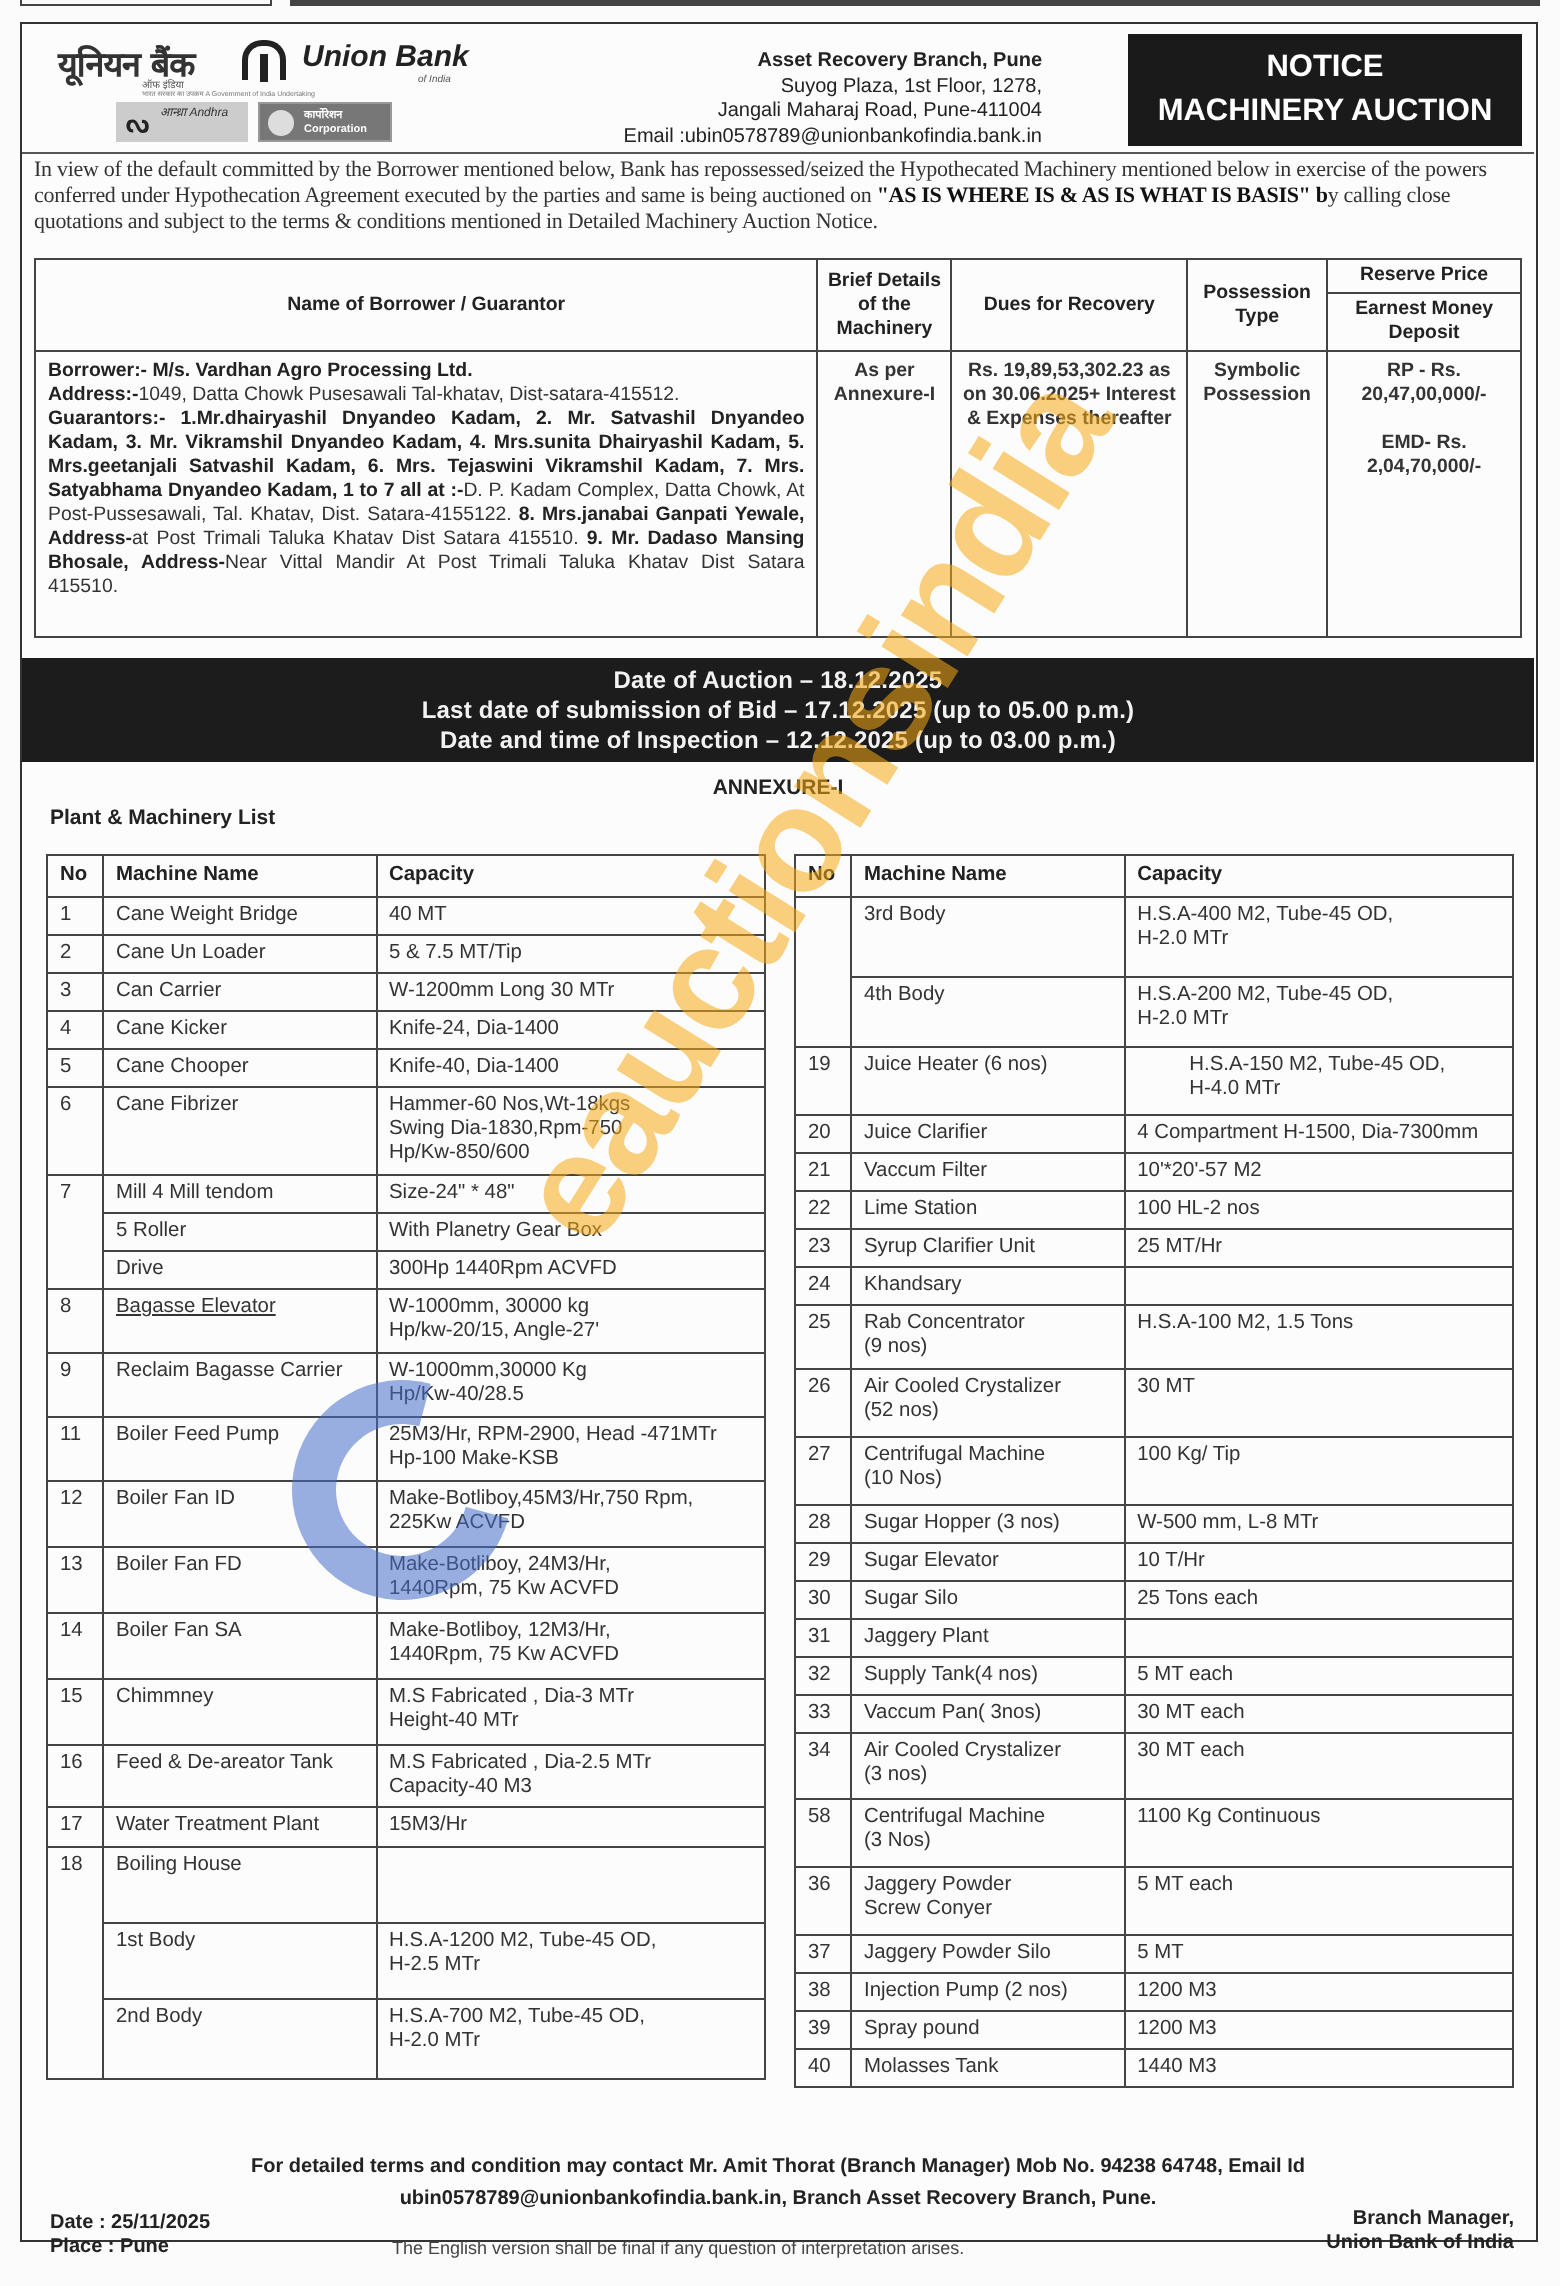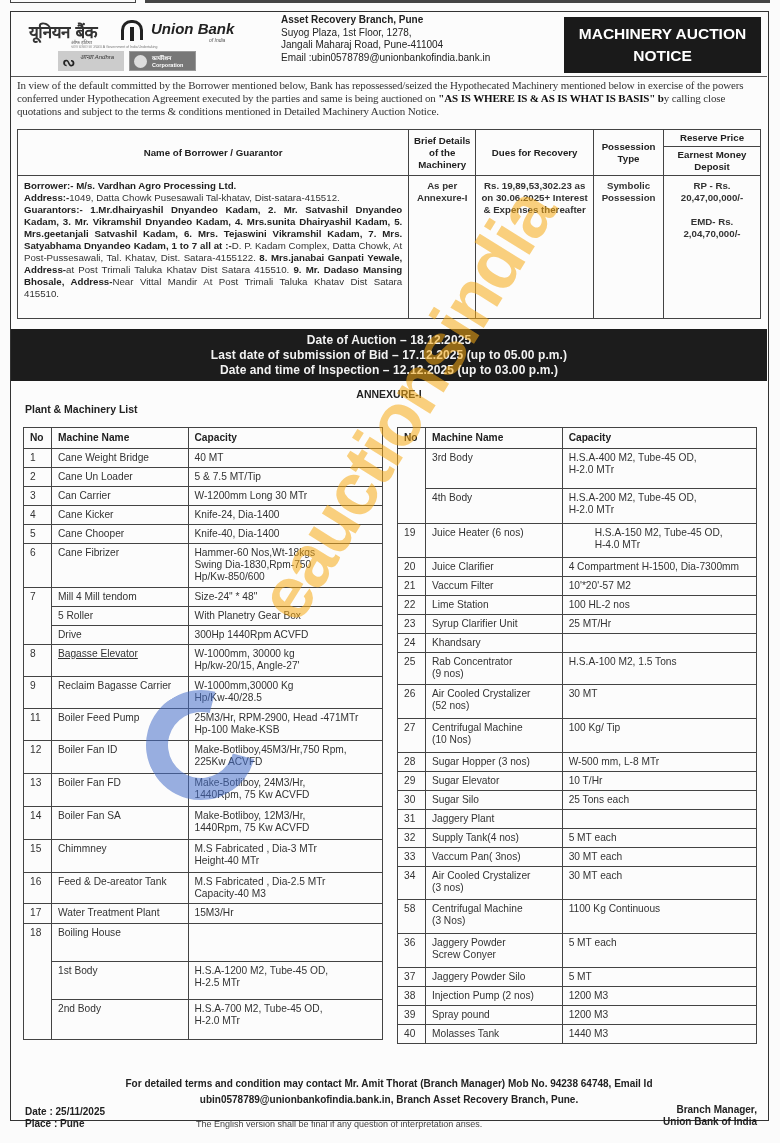--- a/index.html
+++ b/index.html
@@ -17,21 +17,21 @@
   .logo-mark::after { content: ""; position: absolute; left: 6px; top: 4px; width: 4px; height: 14px; background: #222; }
   .logo-en { position: absolute; left: 140px; top: 8px; font-size: 15px; font-weight: bold; font-style: italic; color: #222; }
   .logo-en-sub { position: absolute; left: 198px; top: 25px; font-size: 5px; color: #555; font-style: italic; }
   .logo-tag { position: absolute; left: 60px; top: 32px; font-size: 3.5px; color: #777; white-space: nowrap; }
   .andhra { position: absolute; left: 47px; top: 39px; width: 66px; height: 20px; background: #ccc; }
   .andhra .sym { position: absolute; left: 5px; top: 3px; font-size: 13px; font-weight: bold; color: #222; }
   .andhra .t { position: absolute; left: 22px; top: 3px; font-size: 6px; color: #333; font-style: italic; line-height: 7px; }
   .corp { position: absolute; left: 118px; top: 39px; width: 67px; height: 20px; background: #777; border: 1px solid #999; }
   .corp .seal { position: absolute; left: 4px; top: 3px; width: 13px; height: 13px; border-radius: 50%; background: #ddd; }
   .corp .t { position: absolute; left: 22px; top: 3px; font-size: 5.5px; color: #fff; line-height: 7px; font-weight: bold; }
-  .addr { position: absolute; left: 270px; top: 2px; width: 240px; text-align: left; font-size: 10px; line-height: 12.5px; color: #222; }
+  .addr { position: absolute; left: 270px; top: 13px; width: 240px; text-align: right; font-size: 10px; line-height: 12.5px; color: #222; }
   .addr .b { font-weight: bold; }
   .notice-box { position: absolute; left: 553px; top: 5px; width: 197px; height: 56px; background: #1a1a1a; color: #fff; font-weight: bold; font-size: 15.5px; text-align: center; line-height: 22px; padding-top: 6px; }
   
   .intro { position: absolute; left: 6px; top: 67px; width: 746px; font-family: Liberation Serif, serif; font-size: 11px; line-height: 13px; color: #333; letter-spacing: -0.15px; }
   .intro b { color: #111; }
   
   table { border-collapse: collapse; }
   .btable { position: absolute; left: 6px; top: 117px; width: 744px; }
   .btable td, .btable th { border: 1px solid #444; vertical-align: top; font-size: 9.7px; line-height: 12px; }
   .btable th { font-weight: bold; text-align: center; vertical-align: middle; padding: 2px 2px; color: #222; }
@@ -88,22 +88,22 @@
     </div>
 
     <div class="addr">
       <div class="b">Asset Recovery Branch, Pune</div>
       <div>Suyog Plaza, 1st Floor, 1278,</div>
       <div>Jangali Maharaj Road, Pune-411004</div>
       <div>Email :ubin0578789@unionbankofindia.bank.in</div>
     </div>
 
     <div class="notice-box">
+      <div>NOTICE</div>
       <div>MACHINERY AUCTION</div>
-      <div>NOTICE</div>
     </div>
   </div>
 
   <div class="intro"><span>In view of the default committed by the Borrower mentioned below, Bank has repossessed/seized the Hypothecated Machinery mentioned below in exercise of the powers conferred under Hypothecation Agreement executed by the parties and same is being auctioned on </span><b>"AS IS WHERE IS &amp; AS IS WHAT IS BASIS" b</b><span>y calling close quotations and subject to the terms &amp; conditions mentioned in Detailed Machinery Auction Notice.</span></div>
 
   <table class="btable">
     <colgroup>
       <col style="width:392px">
         <col style="width:67px">
         <col style="width:118px">

